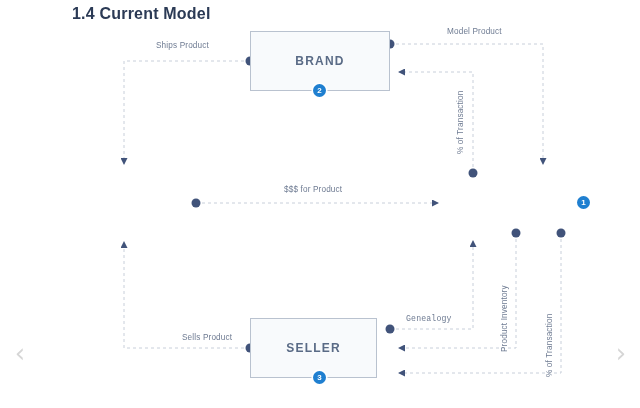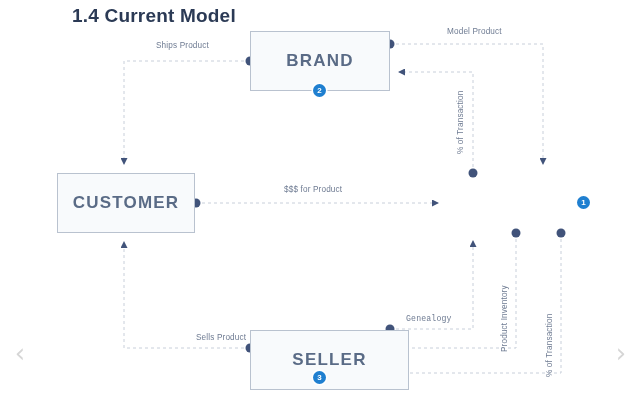--- a/index.html
+++ b/index.html
@@ -9,37 +9,37 @@
     font-family:"Liberation Sans", sans-serif;
     overflow:hidden;
     position:relative;
   }
   #canvas{position:absolute;inset:0;width:640px;height:408px;}
   #svg{position:absolute;left:0;top:0;width:640px;height:408px;}
 
   .title{
     position:absolute;
     left:72px;top:5px;
-    font-size:19px;
+    font-size:16px;
     font-weight:bold;
     color:#2b3a55;
     letter-spacing:.2px;
   }
 
   .node{
     position:absolute;
     background:#f8fafc;
     border:1px solid #b9c2cf;
     box-sizing:border-box;
     display:flex;
     align-items:center;
     justify-content:center;
   }
   .node .label{
-    font-size:17px;
+    font-size:12px;
     font-weight:bold;
     letter-spacing:1.2px;
     color:#5a6b86;
   }
 
   .badge{
     position:absolute;
     width:13px;height:13px;
     border-radius:50%;
     background:#1f7fd0;
@@ -120,40 +120,37 @@
       <circle cx="250" cy="348" r="4.5"></circle>
       <circle cx="390" cy="329" r="4.5"></circle>
     </g>
   </svg>
 
   <div class="node" style="left:250px;top:31px;width:140px;height:60px;">
     <span class="label">BRAND</span>
   </div>
   <div class="badge" style="left:313px;top:84px;">2</div>
 
-  <div class="node" style="left:57px;top:173px;width:138px;height:60px;">
-    <span class="label">CUSTOMER</span>
-  </div>
 
   <div class="badge" style="left:577px;top:196px;">1</div>
 
-  <div class="node" style="left:250px;top:318px;width:159px;height:60px;margin-top:12px;">
+  <div class="node" style="left:250px;top:318px;width:127px;height:60px;">
     <span class="label">SELLER</span>
   </div>
   <div class="badge" style="left:313px;top:371px;">3</div>
 
   <div class="edge-label" style="left:156px;top:41px;text-align:right;">Ships Product</div>
 
   <div class="edge-label" style="left:447px;top:27px;">Model Product</div>
 
   <div class="edge-label vert" style="left:465px;top:145px;">% of Transaction</div>
 
   <div class="edge-label" style="left:284px;top:185px;">$$$ for Product</div>
 
-  <div class="edge-label" style="left:159px;top:333px;padding-left:37px;">Sells Product</div>
+  <div class="edge-label" style="left:145px;top:333px;padding-left:37px;">Sells Product</div>
 
   <div class="edge-label" style="left:406px;top:314px;font-family:Liberation Mono, monospace;">Genealogy</div>
 
   <div class="edge-label vert" style="left:509px;top:343px;">Product Inventory</div>
 
   <div class="edge-label vert" style="left:554px;top:368px;">% of Transaction</div>
 
   <div class="chev" style="left:12px;top:340px;">‹</div>
   <div class="chev" style="left:613px;top:340px;">›</div>
 

